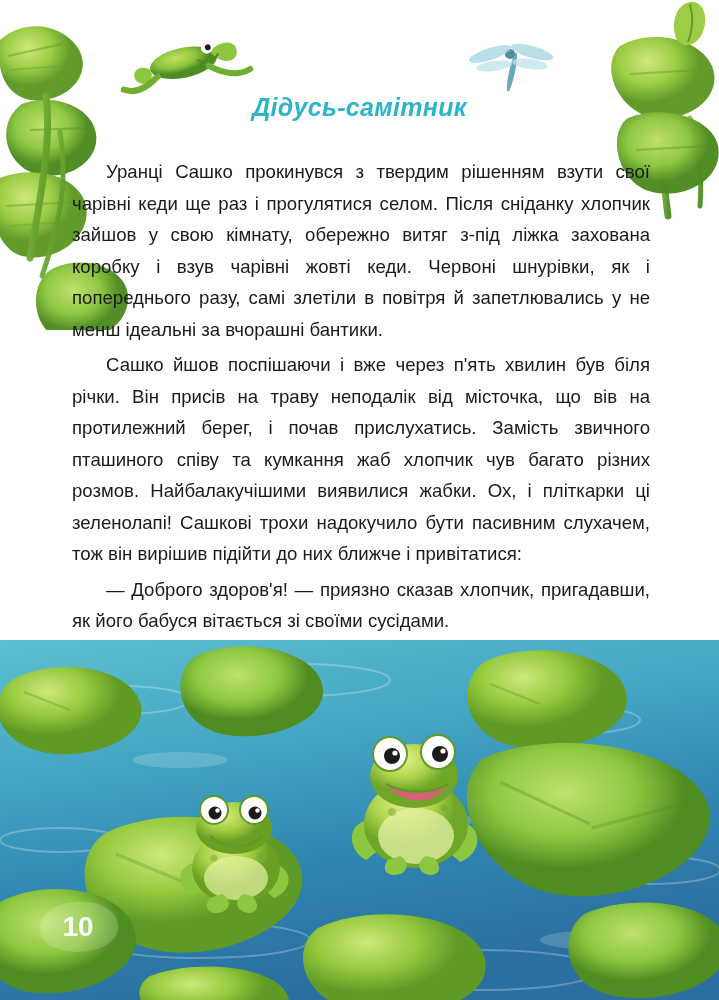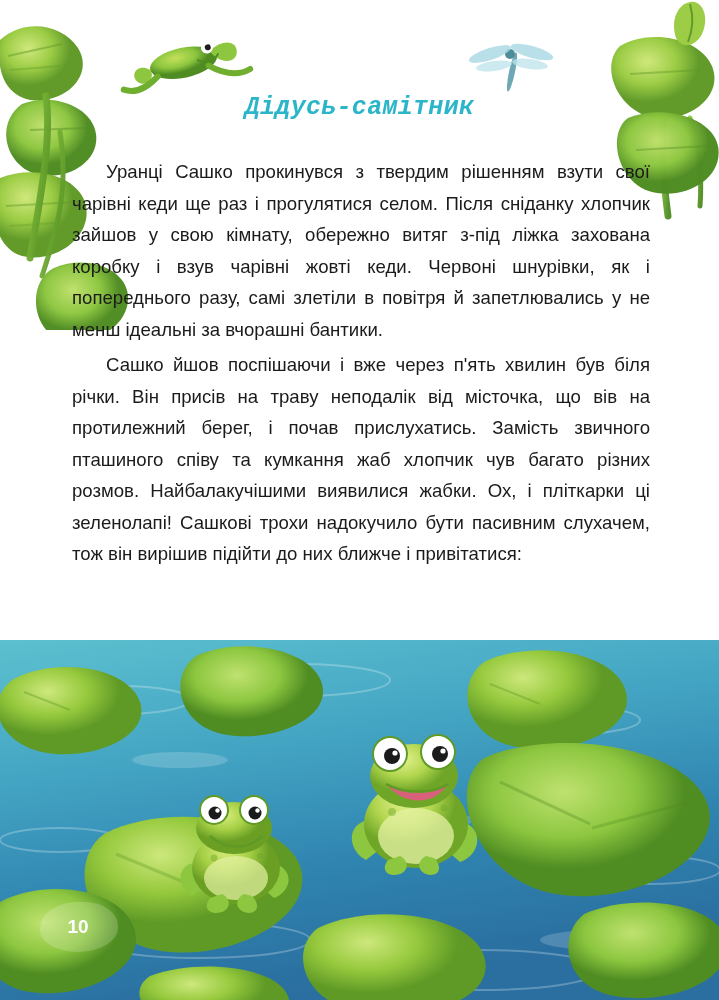--- a/index.html
+++ b/index.html
@@ -31,21 +31,21 @@
     pointer-events: none;
   }
 
   
   .chapter-title {
     position: absolute;
     left: 0;
     top: 93px;
     width: 719px;
     text-align: center;
-    font-family: Liberation Mono, monospace;
+    font-family: Liberation Sans, sans-serif;
     font-style: italic;
     font-size: 25px;
     font-weight: bold;
     color: #2bb5c8;
     letter-spacing: 0.3px;
   }
 
   
   .body-text {
     position: absolute;
@@ -76,21 +76,21 @@
   }
 
   
   .page-number {
     position: absolute;
     left: 56px;
     bottom: 56px;
     width: 44px;
     height: 34px;
     color: #ffffff;
-    font-size: 19px;
+    font-size: 28px;
     font-weight: bold;
     display: flex;
     align-items: center;
     justify-content: center;
     font-family: "Liberation Sans", sans-serif;
   }
   .page-number-blob {
     position: absolute;
     left: 40px;
     bottom: 48px;
@@ -188,20 +188,21 @@
         <path d="M636 150 L 708 146" stroke="#4f8c22" stroke-width="2" fill="none" opacity="0.4"></path>
       </g>
     </svg>
   </div>
 
   <div class="chapter-title">Дідусь-самітник</div>
 
   <div class="body-text">
     <p>Уранці Сашко прокинувся з твердим рішенням взути свої чарівні кеди ще раз і прогулятися селом. Після сніданку хлопчик зайшов у свою кімнату, обережно витяг з-під ліжка захована коробку і взув чарівні жовті кеди. Червоні шнурівки, як і попереднього разу, самі злетіли в повітря й запетлювались у не менш ідеальні за вчорашні бантики.</p>
     <p>Сашко йшов поспішаючи і вже через п'ять хвилин був біля річки. Він присів на траву неподалік від місточка, що вів на протилежний берег, і почав прислухатись. Замість звичного пташиного співу та кумкання жаб хлопчик чув багато різних розмов. Найбалакучішими виявилися жабки. Ох, і пліткарки ці зеленолапі! Сашкові трохи надокучило бути пасивним слухачем, тож він вирішив підійти до них ближче і привітатися:</p>
+    <p class="dialog">— Доброго здоров'я! — приязно сказав хлопчик, пригадавши, як його бабуся вітається зі своїми сусідами.</p>
   </div>
 
   <div class="bottom-art">
     <svg width="719" height="360" viewBox="0 0 719 360">
       <defs>
         <linearGradient id="waterG" x1="0" y1="0" x2="0.3" y2="1">
           <stop offset="0%" stop-color="#5cc0cf"></stop>
           <stop offset="35%" stop-color="#45a6c4"></stop>
           <stop offset="70%" stop-color="#2f84b0"></stop>
           <stop offset="100%" stop-color="#2a6fa0"></stop>

